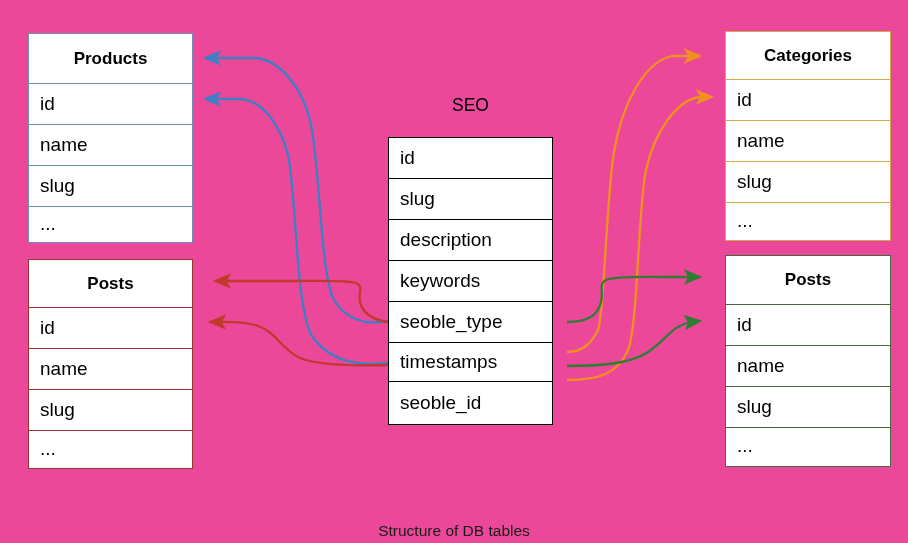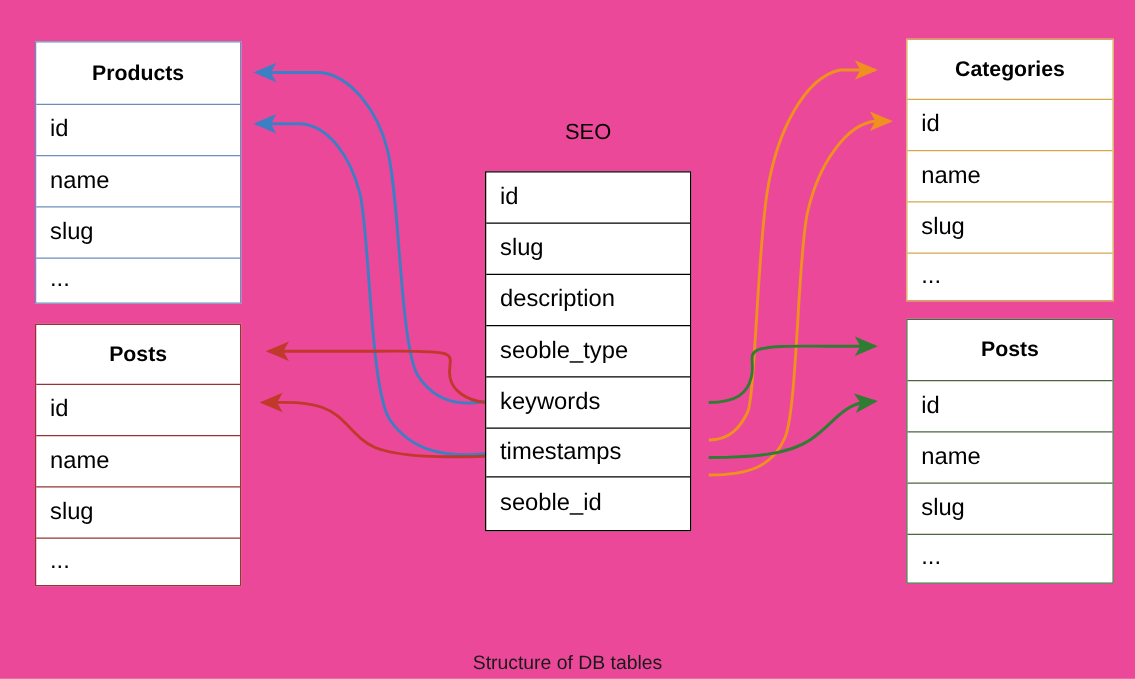--- a/index.html
+++ b/index.html
@@ -150,24 +150,24 @@
     <div class="row" style="height:41px; border-bottom-color:#000000;">
       <span>id</span>
     </div>
     <div class="row" style="height:41px; border-bottom-color:#000000;">
       <span>slug</span>
     </div>
     <div class="row" style="height:41px; border-bottom-color:#000000;text-align:center;">
       <span>description</span>
     </div>
     <div class="row" style="height:41px; border-bottom-color:#000000;">
+      <span>keywords</span>
+    </div>
+    <div class="row" style="height:41px; border-bottom-color:#000000;">
       <span>seoble_type</span>
-    </div>
-    <div class="row" style="height:41px; border-bottom-color:#000000;">
-      <span>keywords</span>
     </div>
     <div class="row" style="height:39px; border-bottom-color:#000000;">
       <span>timestamps</span>
     </div>
     <div class="row" style="height:41px; border-bottom-color:#000000;">
       <span>seoble_id</span>
     </div>
   </div>
 
   <div class="table-box" style="left:725px; top:31px; width:166px; height:210px; border-color:#d6a84e;">

